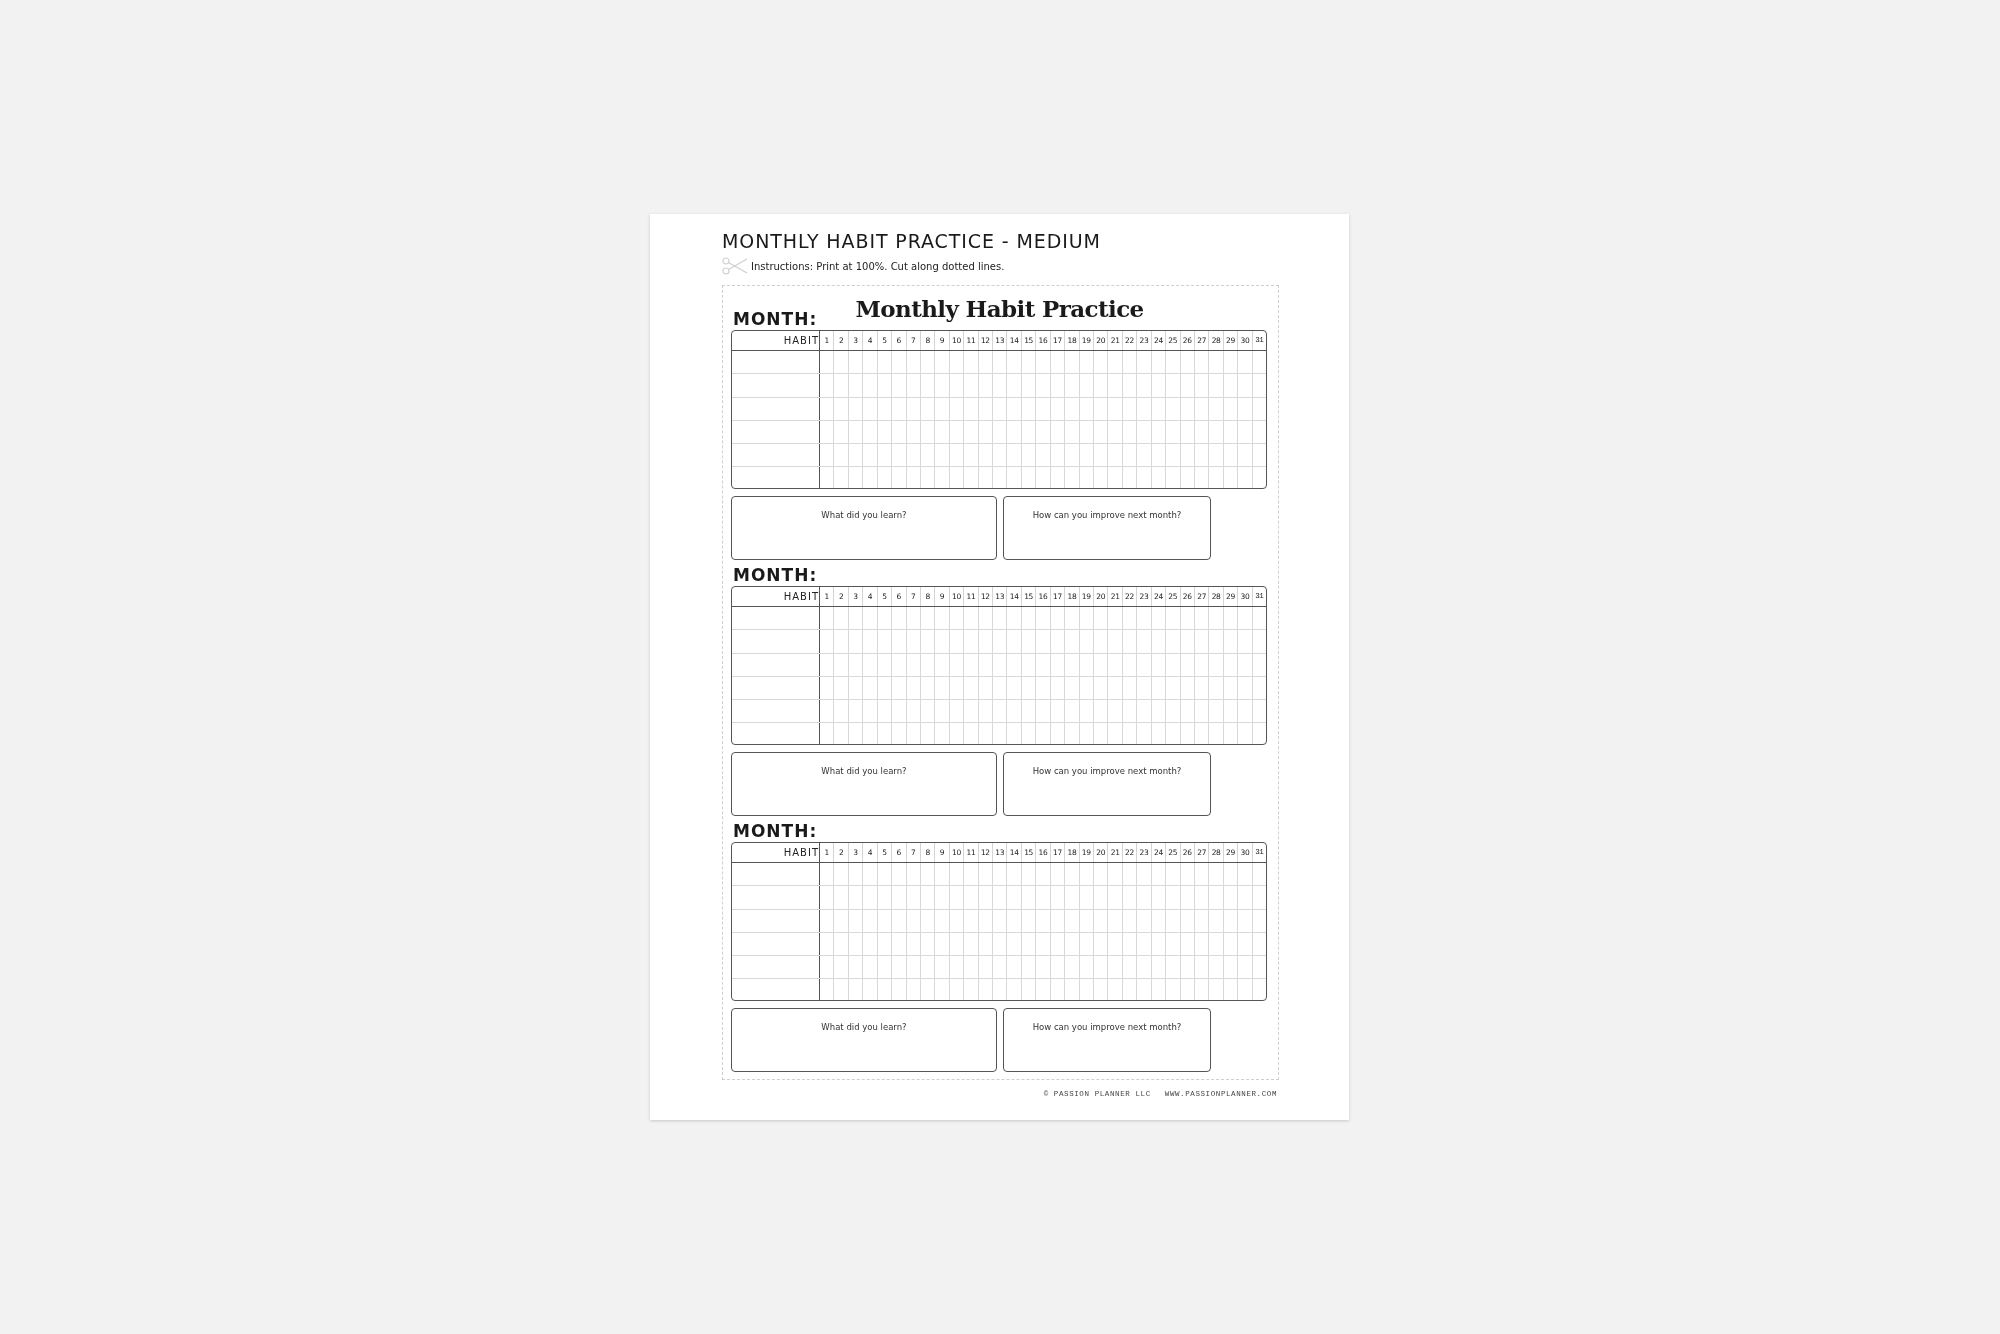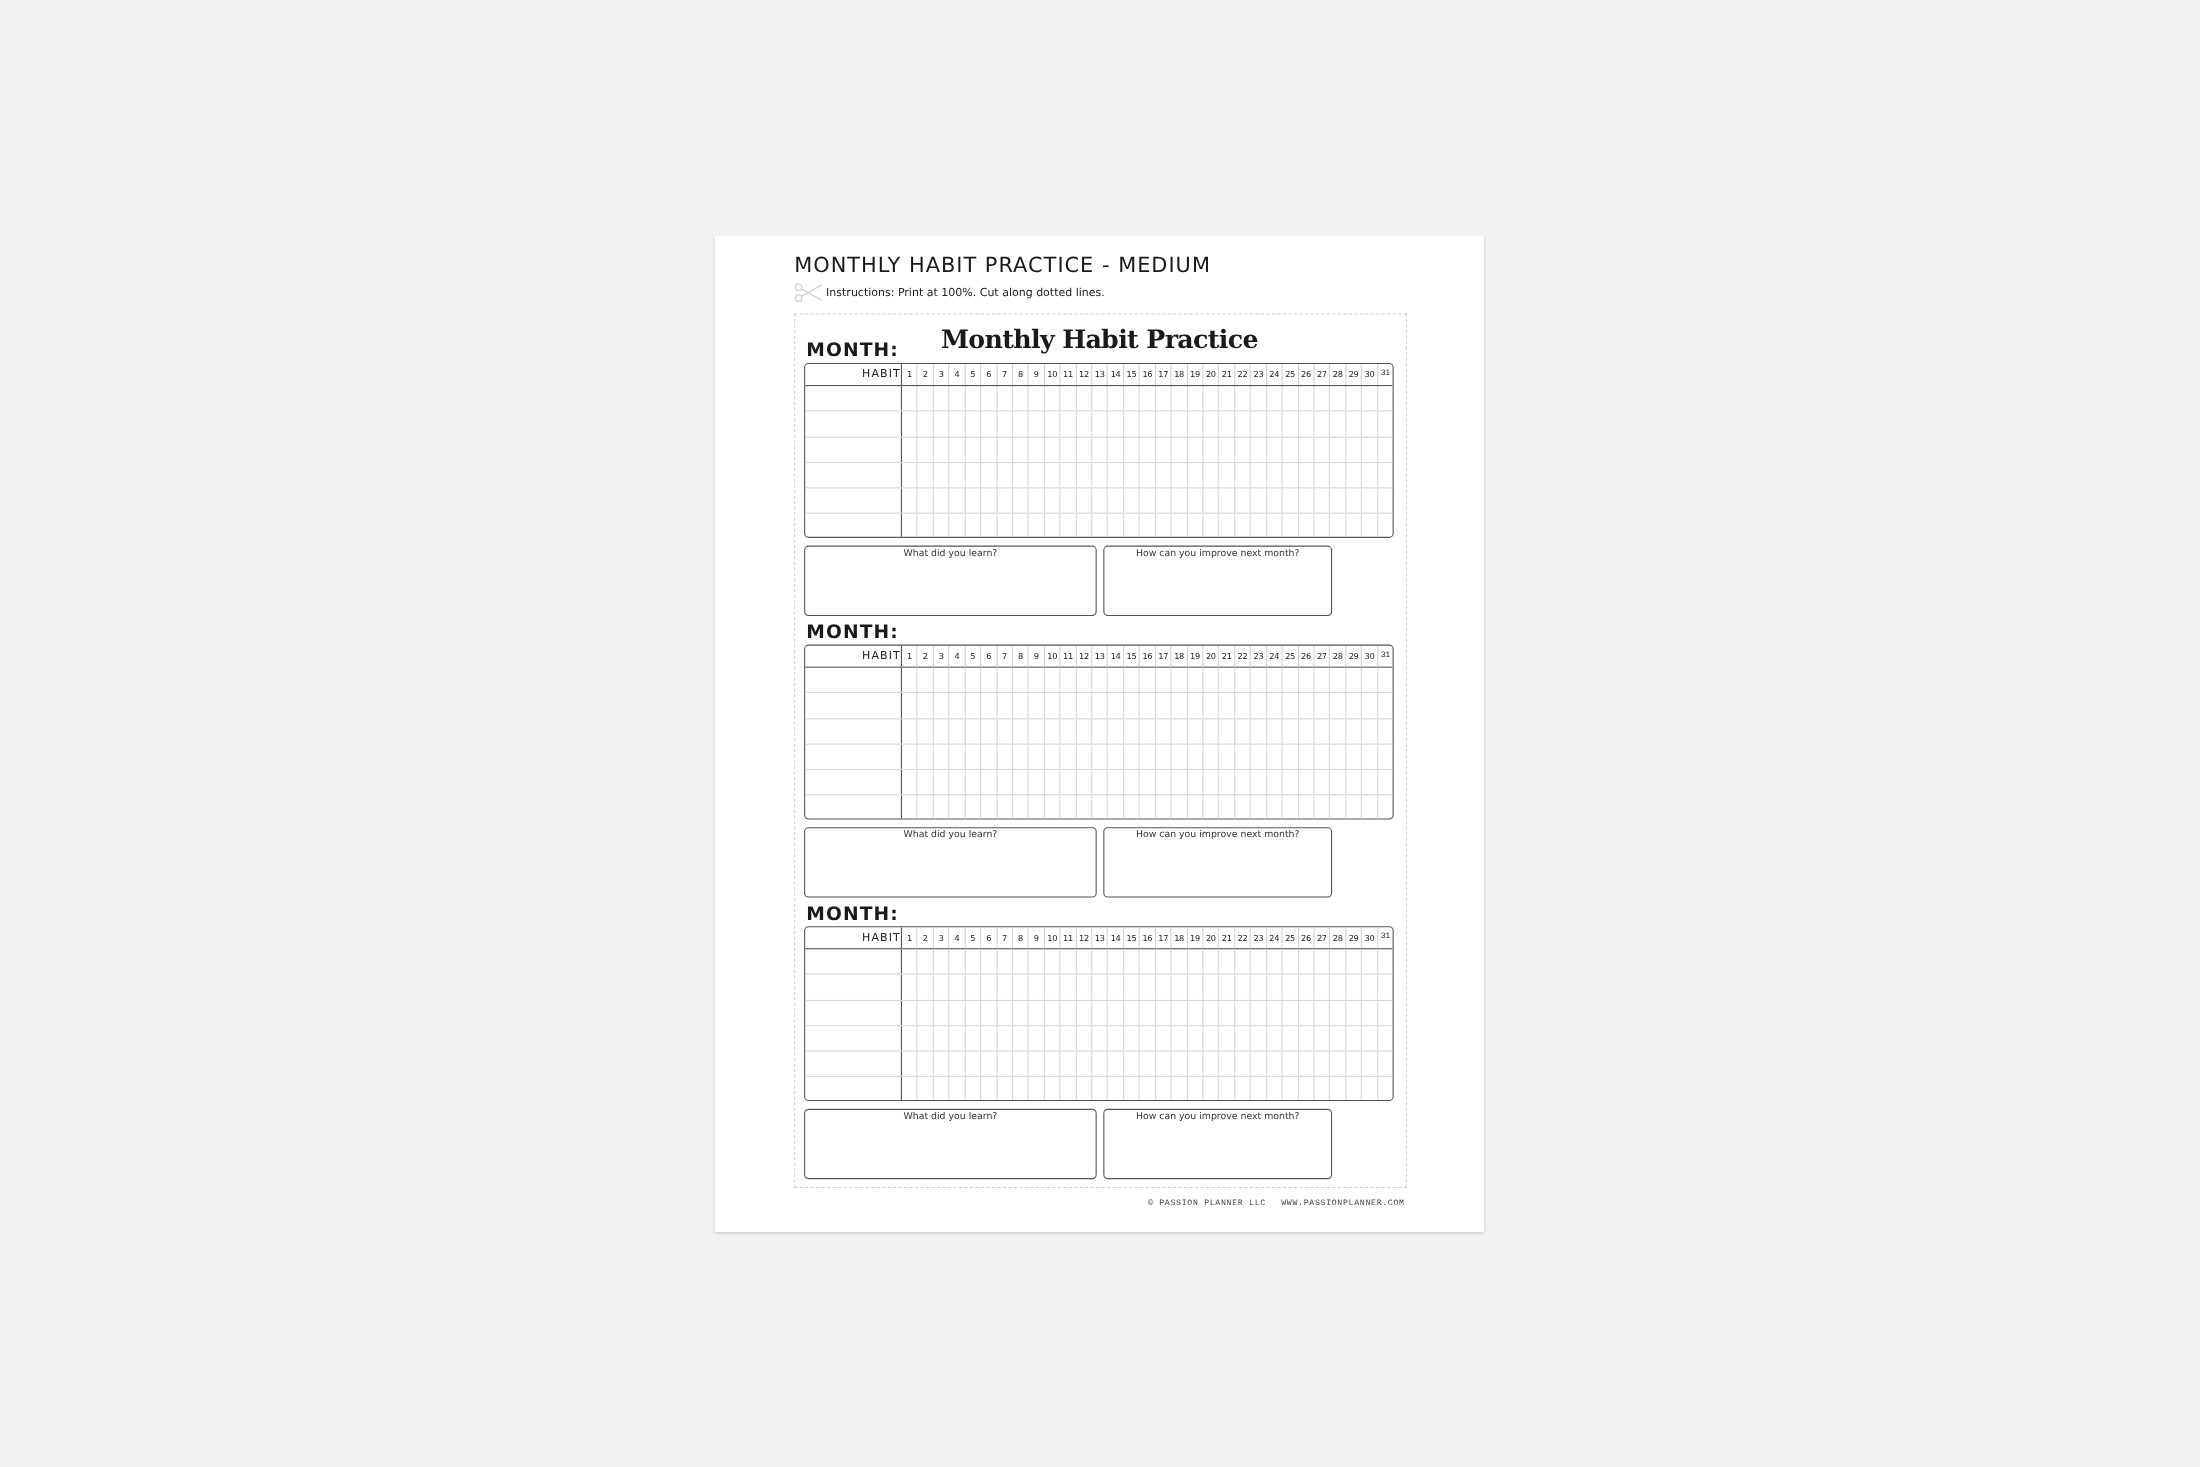--- a/index.html
+++ b/index.html
@@ -21,21 +21,21 @@
   .grid .hdr .day { flex:1; text-align:center; font-family:"DejaVu Sans", sans-serif; font-size:7.5px; line-height:19px; color:#222; border-right:1px solid #d4d4d4; letter-spacing:-0.3px; }
   .grid .hdr .day:last-child { border-right:none;font-family:Liberation Mono, monospace; }
   .grid .body { position:absolute; left:0; top:20px; right:0; bottom:0; }
   .grid .body .row { height:23.3px; border-bottom:1px solid #d8d8d8; display:flex; box-sizing:border-box; }
   .grid .body .row:last-child { border-bottom:none; }
   .grid .body .row .hcell { width:88px; border-right:1.5px solid #555; box-sizing:border-box; }
   .grid .body .row .dcells { flex:1; display:flex; }
   .grid .body .row .dcell { flex:1; border-right:1px solid #d8d8d8; }
   .grid .body .row .dcell:last-child { border-right:none; }
   .notebox { position:absolute; top:166px; height:64px; border:1.5px solid #555; border-radius:4px; box-sizing:border-box; text-align:center; }
-  .notebox .q { font-family:"DejaVu Sans", sans-serif; font-size:8.5px; color:#333; margin-top:1px; }
+  .notebox .q { font-family:"DejaVu Sans", sans-serif; font-size:8.5px; color:#333; margin-top:13px; }
   .nb-left { left:0; width:266px; }
   .nb-right { left:272px; width:208px; }
   .footer { position:absolute; right:72px; top:876px; font-family:Liberation Mono, monospace; font-size:7.5px; letter-spacing:0.6px; color:#444; white-space:nowrap; }
   .footer span + span { margin-left:14px; }
 </style>
 </head>
 <body>
 
 <div class="paper">
   <div class="doc-title">

